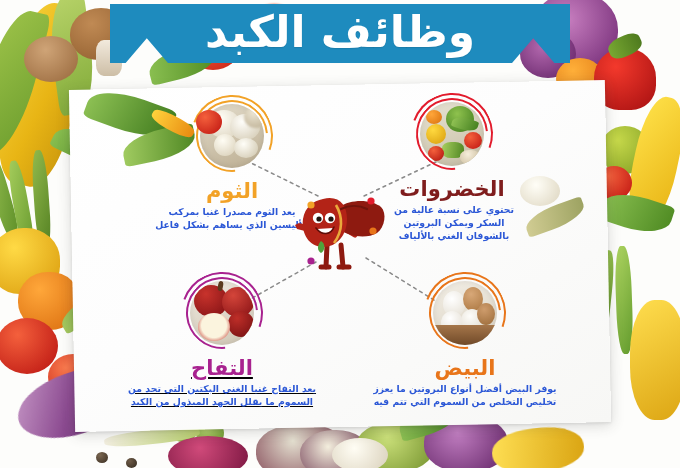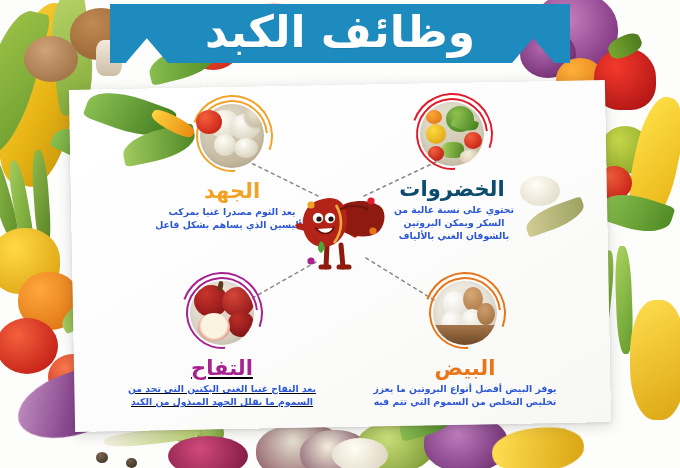--- a/index.html
+++ b/index.html
@@ -205,21 +205,21 @@
       <div class="ring-outer"></div>
       <div class="ring-mid"></div>
       <div class="photo" style="background:linear-gradient(160deg,#E3DCCB,#BCAE92);">
         <div class="blob" style="left:8px;top:6px;width:32px;height:28px;background:radial-gradient(circle at 40% 30%,#FFFDF6,#D9D0BA);"></div>
         <div class="blob" style="left:30px;top:10px;width:30px;height:26px;background:radial-gradient(circle at 40% 30%,#FFFEFA,#CFC5AC);"></div>
         <div class="blob" style="left:14px;top:30px;width:22px;height:22px;background:radial-gradient(circle at 40% 30%,#FFFDF4,#D6CCB4);"></div>
         <div class="blob" style="left:34px;top:34px;width:24px;height:20px;background:radial-gradient(circle at 40% 30%,#FFFEF8,#CCC2A8);"></div>
         <div class="blob soft" style="left:44px;top:2px;width:24px;height:22px;background:radial-gradient(circle at 40% 30%,#EDE6D4,#B7A98C);"></div>
       </div>
     </div>
-    <div class="node-title" style="color:#F2A227;">الجهد</div>
+    <div class="node-title" style="color:#F2A227;">الثوم</div>
     <div class="node-body">
       <span>يعد الثوم مصدرا غنيا بمركب</span>
       <span>الأليسين الذي يساهم بشكل فاعل</span>
     </div>
   </div>
 
   <div class="node" id="node-veg">
     <div class="circle-wrap" style="color:#E21B2C;">
       <div class="ring-outer"></div>
       <div class="ring-mid"></div>
@@ -227,21 +227,21 @@
         <div class="blob" style="left:26px;top:4px;width:28px;height:26px;background:radial-gradient(circle at 40% 30%,#8FC24E,#3E7A1C);"></div>
         <div class="blob" style="left:44px;top:30px;width:18px;height:17px;background:radial-gradient(circle at 35% 30%,#F4603C,#BD120F);"></div>
         <div class="blob" style="left:6px;top:22px;width:20px;height:20px;background:radial-gradient(circle at 35% 30%,#FFD93F,#D79C0C);"></div>
         <div class="blob" style="left:6px;top:8px;width:16px;height:14px;background:radial-gradient(circle at 35% 30%,#FFA63A,#D8700C);"></div>
         <div class="blob" style="left:22px;top:40px;width:22px;height:16px;background:linear-gradient(100deg,#A8CF5E,#4E8522);border-radius:40%;"></div>
         <div class="blob" style="left:8px;top:44px;width:16px;height:15px;background:radial-gradient(circle at 35% 30%,#F4603C,#AE0F0D);"></div>
         <div class="blob" style="left:40px;top:48px;width:20px;height:14px;background:radial-gradient(circle at 40% 30%,#F6EEDC,#C8B896);border-radius:45%;"></div>
         <div class="leaf" style="left:32px;top:16px;width:26px;height:12px;background:linear-gradient(100deg,#93C455,#437F1F);transform:rotate(18deg);"></div>
       </div>
     </div>
-    <div class="node-title" style="color:#0c4a6e;">الخضروات</div>
+    <div class="node-title" style="color:#7f1d1d;">الخضروات</div>
     <div class="node-body">
       <span>تحتوي على نسبة عالية من</span>
       <span>السكر ويمكن البروتين</span>
       <span>بالشوفان الغني بالألياف</span>
     </div>
   </div>
 
   <div class="node" id="node-apple">
     <div class="circle-wrap" style="color:#A8228F;">
       <div class="ring-outer"></div>

